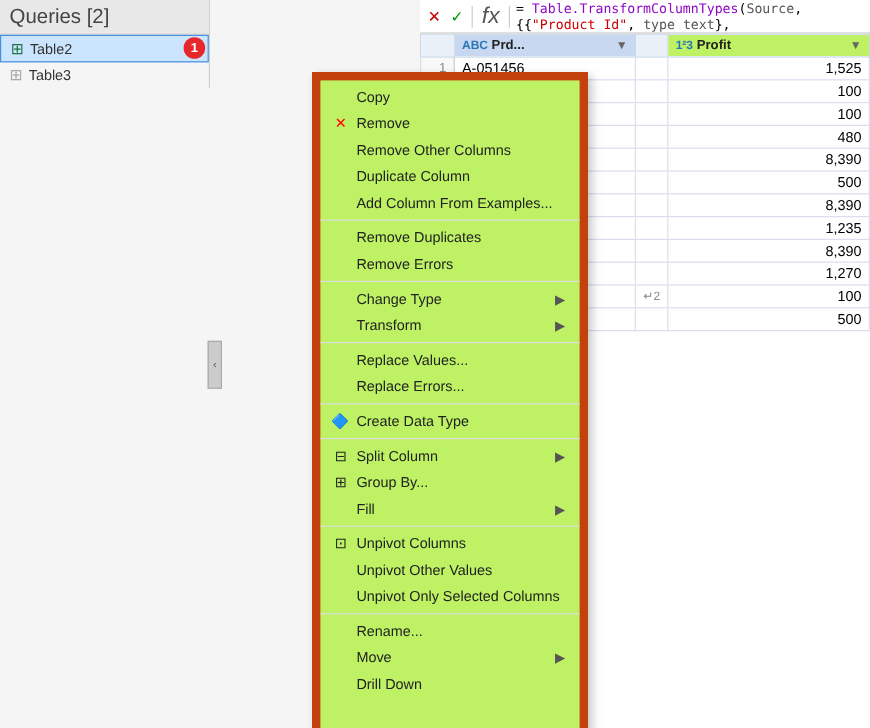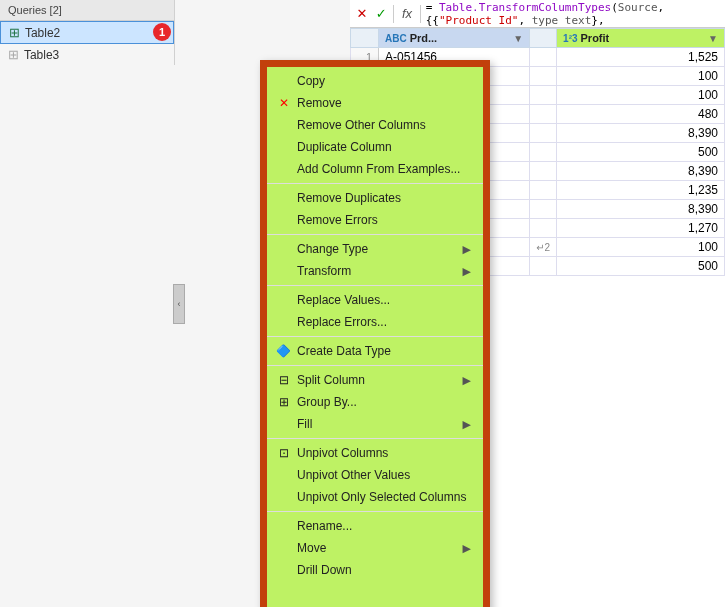--- a/index.html
+++ b/index.html
@@ -24,21 +24,21 @@
     .queries-panel {
       width: 175px;
       background: #f5f5f5;
       border-right: 1px solid #d0d0d0;
       flex-shrink: 0;
     }
 
     .queries-header {
       background: #e8e8e8;
       padding: 4px 8px;
-      font-size: 11px;
+      font-size: 17px;
       color: #444;
       border-bottom: 1px solid #d0d0d0;
     }
 
     .query-item {
       display: flex;
       align-items: center;
       padding: 3px 8px;
       cursor: pointer;
       gap: 5px;
@@ -93,21 +93,21 @@
 
     .formula-divider {
       width: 1px;
       height: 18px;
       background: #ccc;
     }
 
     .formula-fx {
       font-style: italic;
       color: #555;
-      font-size: 13px;
+      font-size: 19px;
       padding: 0 3px;
     }
 
     
     .data-area {
       position: absolute;
       top: 28px;
       left: 175px;
       right: 0;
       bottom: 0;

